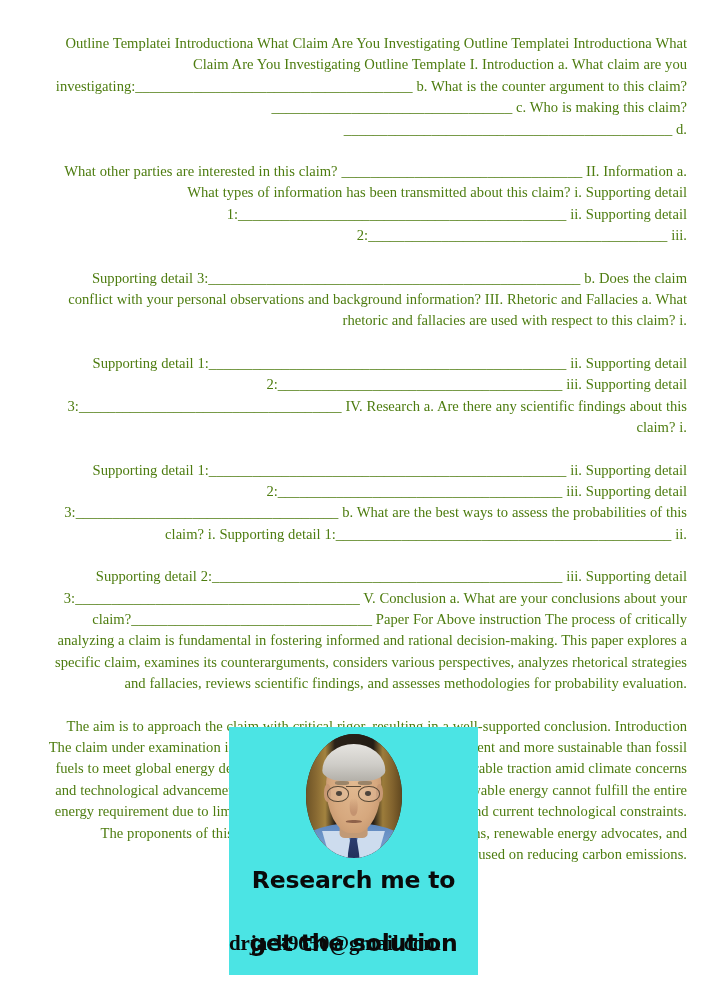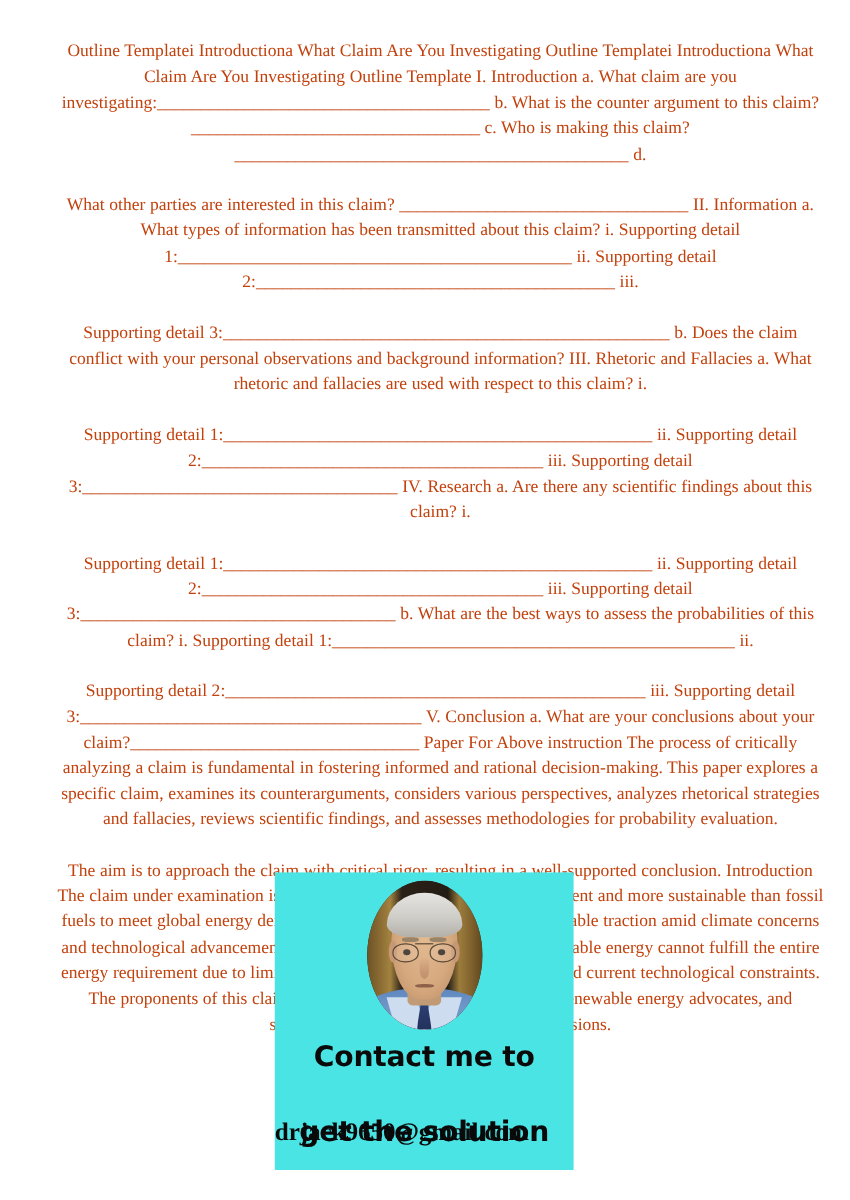--- a/index.html
+++ b/index.html
@@ -23,22 +23,22 @@
   }
   #doc-body {
     position: absolute;
     left: 47px;
     top: 33px;
     width: 640px;
   }
   .para {
     font-size: 14.6px;
     line-height: 21.4px;
-    color: #c2410c;
-    text-align: center;
+    color: #4d7c0f;
+    text-align: right;
     margin: 0 0 21px 0;
     word-spacing: 0.2px;
     -webkit-font-smoothing: none;
   }
   .para:last-child { margin-bottom: 0; }
 
   
   #contact-overlay {
     position: absolute;
     left: 229px;
@@ -264,18 +264,18 @@
       <div class="pt-eyeR"></div>
       <div class="pt-glasses">
         <div class="pt-lensL"></div>
         <div class="pt-lensR"></div>
       </div>
       <div class="pt-bridge"></div>
       <div class="pt-nose"></div>
       <div class="pt-mouth"></div>
     </div>
 
-    <div id="overlay-line1">Contact me to</div>
+    <div id="overlay-line1">Research me to</div>
     <div id="overlay-line2">get the solution</div>
     <div id="overlay-email">drjack9650@gmail.com</div>
   </div>
 
 </div>
 
 </body></html>

